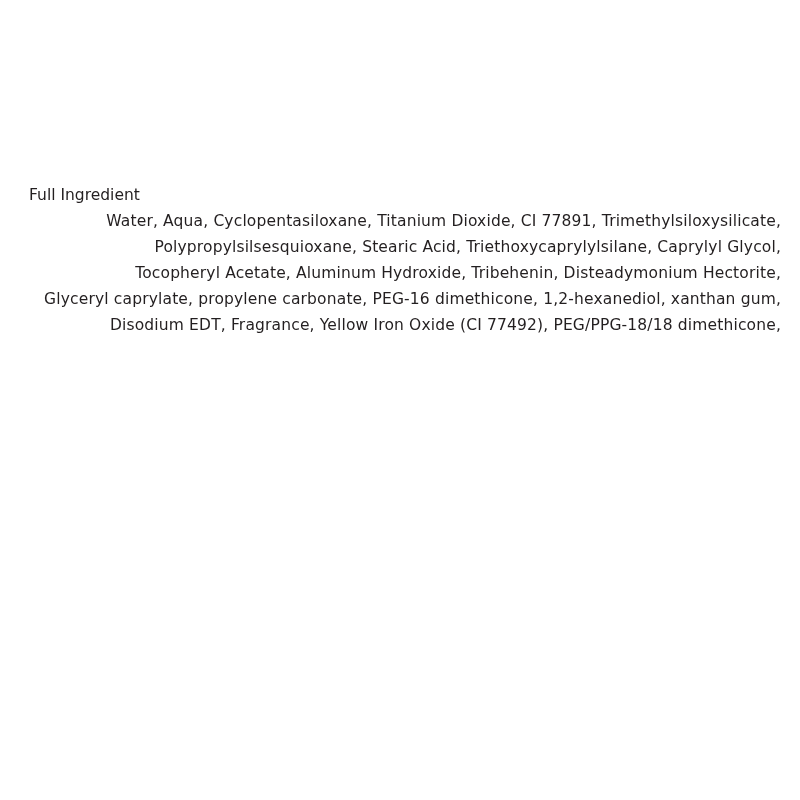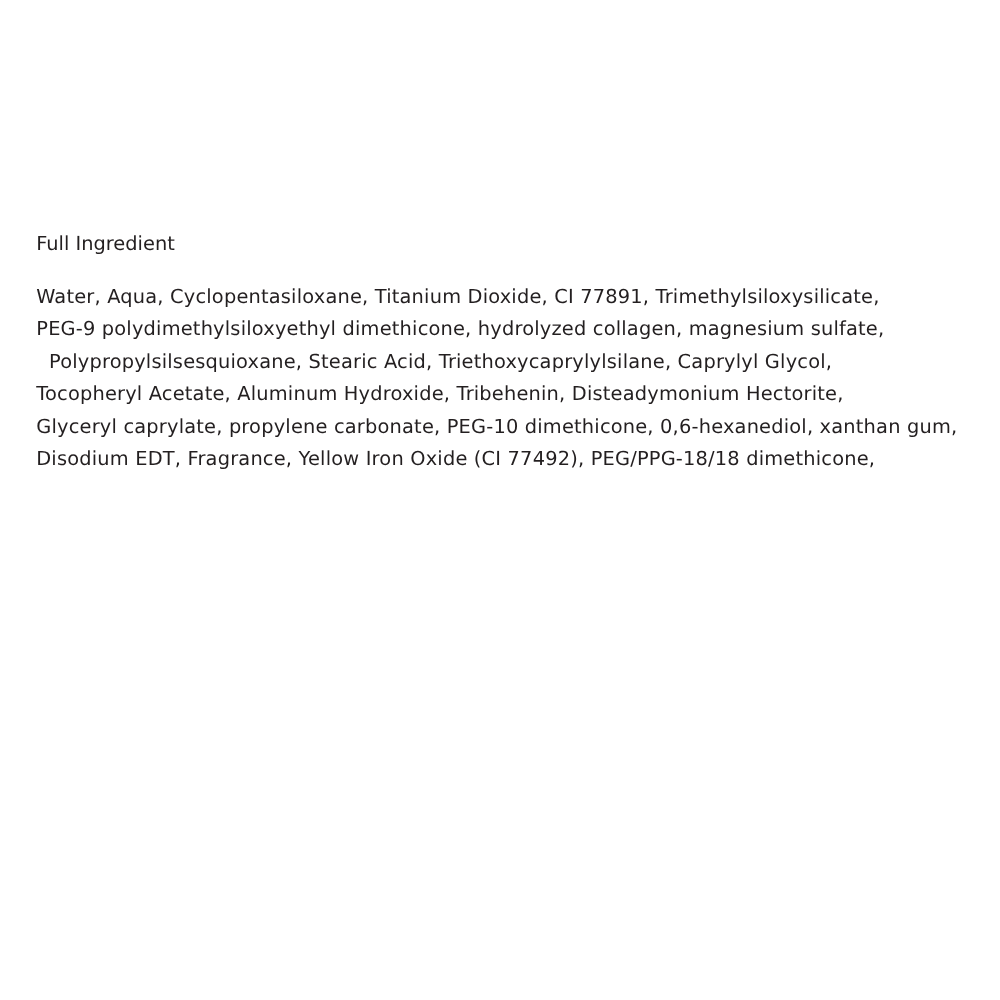--- a/index.html
+++ b/index.html
@@ -26,38 +26,38 @@
     top: 182px;
     width: 752px;
   }
   .heading {
     font-size: 15.5px;
     line-height: 26px;
     color: #231f20;
     white-space: pre;
   }
   .body-lines {
-    margin-top: 16px;
+    margin-top: 0;
+    text-align: right;
   }
   .body-line {
     font-size: 15.5px;
     line-height: 26px;
     color: #231f20;
     white-space: pre;
     letter-spacing: 0.01em;
   }
 </style>
 </head>
 <body>
 
 <div class="page">
   <div class="ingredient-block">
     <div class="heading">Full Ingredient</div>
     <div class="body-lines">
       <div class="body-line">Water, Aqua, Cyclopentasiloxane, Titanium Dioxide, CI 77891, Trimethylsiloxysilicate,</div>
-      <div class="body-line">PEG-9 polydimethylsiloxyethyl dimethicone, hydrolyzed collagen, magnesium sulfate,</div>
       <div class="body-line">  Polypropylsilsesquioxane, Stearic Acid, Triethoxycaprylylsilane, Caprylyl Glycol,</div>
       <div class="body-line">Tocopheryl Acetate, Aluminum Hydroxide, Tribehenin, Disteadymonium Hectorite,</div>
-      <div class="body-line">Glyceryl caprylate, propylene carbonate, PEG-10 dimethicone, 0,6-hexanediol, xanthan gum,</div>
+      <div class="body-line">Glyceryl caprylate, propylene carbonate, PEG-16 dimethicone, 1,2-hexanediol, xanthan gum,</div>
       <div class="body-line">Disodium EDT, Fragrance, Yellow Iron Oxide (CI 77492), PEG/PPG-18/18 dimethicone,</div>
     </div>
   </div>
 </div>
 
 </body></html>

